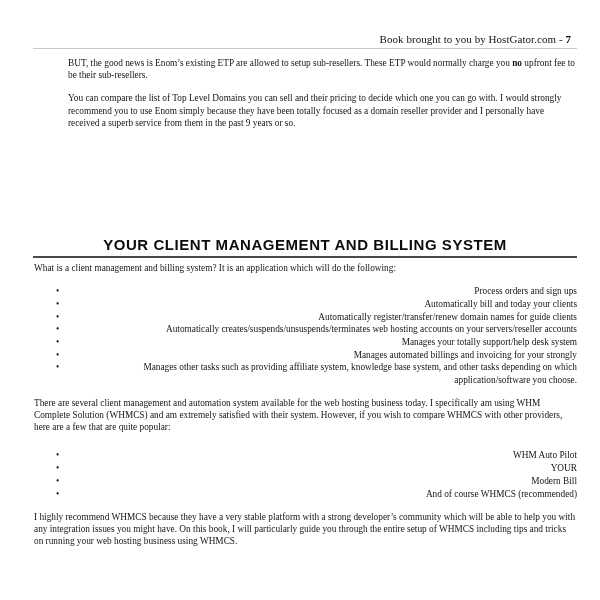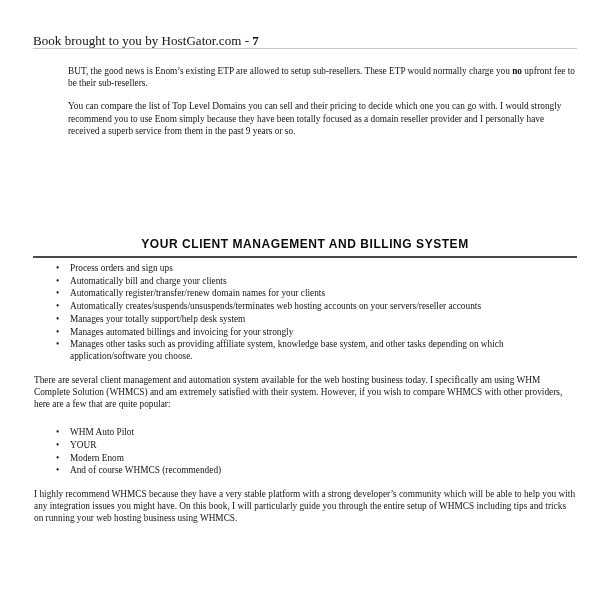--- a/index.html
+++ b/index.html
@@ -20,24 +20,24 @@
     position: relative;
     width: 600px;
     height: 600px;
     box-sizing: border-box;
   }
 
   
   .header {
     position: absolute;
     top: 33px;
-    left: 33px;
-    width: 544px;
-    text-align: left;
-    font-size: 13px;
+    left: 27px;
+    width: 544px;
+    text-align: right;
+    font-size: 11px;
     letter-spacing: 0.05px;
     color: #111;
     line-height: 1.2;
   }
   .header .page-num {
     font-weight: bold;
   }
 
   .header-rule {
     position: absolute;
@@ -57,41 +57,41 @@
   }
 
   .body-lower {
     position: absolute;
     top: 262px;
     left: 34px;
     width: 543px;
   }
 
   p.para {
-    margin: 8px 0 11px 0;
+    margin: 0 0 11px 0;
     font-size: 9.3px;
     line-height: 12.2px;
     text-align: left;
     color: #151515;
   }
   p.para:last-child { margin-bottom: 0; }
 
   .b { font-weight: bold; }
 
   
   .section-heading-wrap {
     position: absolute;
     top: 235px;
     left: 33px;
     width: 544px;
   }
   h1.section-heading {
     margin: 0;
     font-family: "Liberation Sans", "DejaVu Sans", sans-serif;
-    font-size: 12px;
+    font-size: 15px;
     font-weight: bold;
     letter-spacing: 0.55px;
     text-align: center;
     color: #0c0c0c;
     line-height: 19px;
     white-space: nowrap;
   }
   .heading-rule {
     margin-top: 2px;
     width: 544px;
@@ -116,20 +116,21 @@
   ul.bullets li .bullet-dot {
     position: absolute;
     left: 22px;
     top: 0;
     font-size: 9.3px;
     line-height: 12.2px;
     color: #151515;
   }
   ul.bullets li .li-text {
     display: block;
+    text-align: right;
   }
 
   .spacer-sm { height: 5px; }
 </style>
 </head>
 <body>
 
 <div class="page">
 
   <div class="header">
@@ -146,33 +147,34 @@
     <p class="para">You can compare the list of Top Level Domains you can sell and their pricing to decide which one you can go with. I would strongly recommend you to use Enom simply because they have been totally focused as a domain reseller provider and I personally have received a superb service from them in the past 9 years or so.</p>
   </div>
 
   <div class="section-heading-wrap">
     <h1 class="section-heading">YOUR CLIENT MANAGEMENT AND BILLING SYSTEM</h1>
     <div class="heading-rule"></div>
   </div>
 
   <div class="body-lower">
 
+    <p class="para">What is a client management and billing system? It is an application which will do the following:</p>
 
     <ul class="bullets">
       <li>
         <span class="bullet-dot">•</span>
         <span class="li-text">Process orders and sign ups</span>
       </li>
       <li>
         <span class="bullet-dot">•</span>
-        <span class="li-text">Automatically bill and charge your clients</span>
-      </li>
-      <li>
-        <span class="bullet-dot">•</span>
-        <span class="li-text">Automatically register/transfer/renew domain names for your clients</span>
+        <span class="li-text">Automatically bill and today your clients</span>
+      </li>
+      <li>
+        <span class="bullet-dot">•</span>
+        <span class="li-text">Automatically register/transfer/renew domain names for guide clients</span>
       </li>
       <li>
         <span class="bullet-dot">•</span>
         <span class="li-text">Automatically creates/suspends/unsuspends/terminates web hosting accounts on your servers/reseller accounts</span>
       </li>
       <li>
         <span class="bullet-dot">•</span>
         <span class="li-text">Manages your totally support/help desk system</span>
       </li>
       <li>
@@ -193,21 +195,21 @@
       <li>
         <span class="bullet-dot">•</span>
         <span class="li-text">WHM Auto Pilot</span>
       </li>
       <li>
         <span class="bullet-dot">•</span>
         <span class="li-text">YOUR</span>
       </li>
       <li>
         <span class="bullet-dot">•</span>
-        <span class="li-text">Modern Enom</span>
+        <span class="li-text">Modern Bill</span>
       </li>
       <li>
         <span class="bullet-dot">•</span>
         <span class="li-text">And of course WHMCS (recommended)</span>
       </li>
     </ul>
 
     <p class="para">I highly recommend WHMCS because they have a very stable platform with a strong developer’s community which will be able to help you with any integration issues you might have. On this book, I will particularly guide you through the entire setup of WHMCS including tips and tricks on running your web hosting business using WHMCS.</p>
   </div>
 

